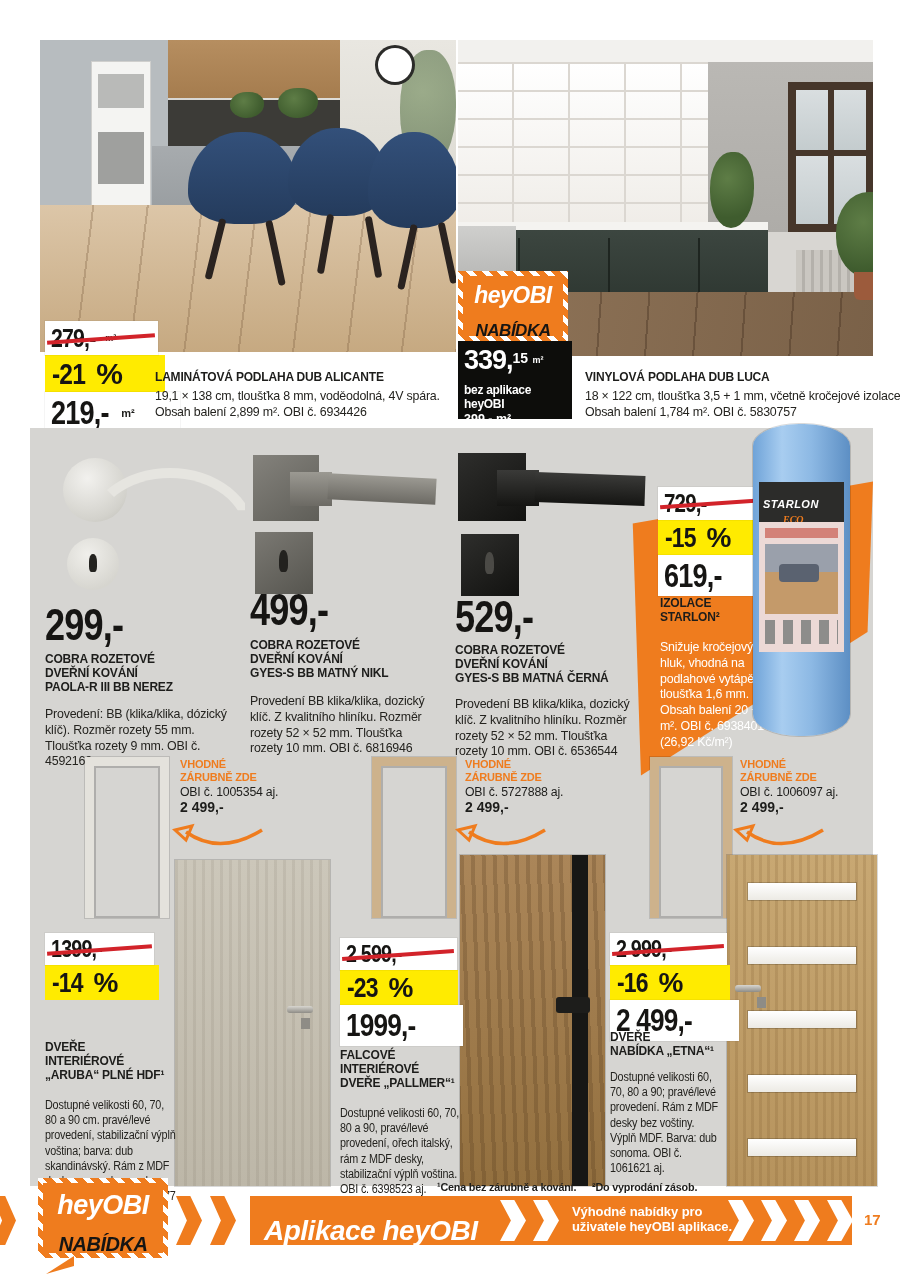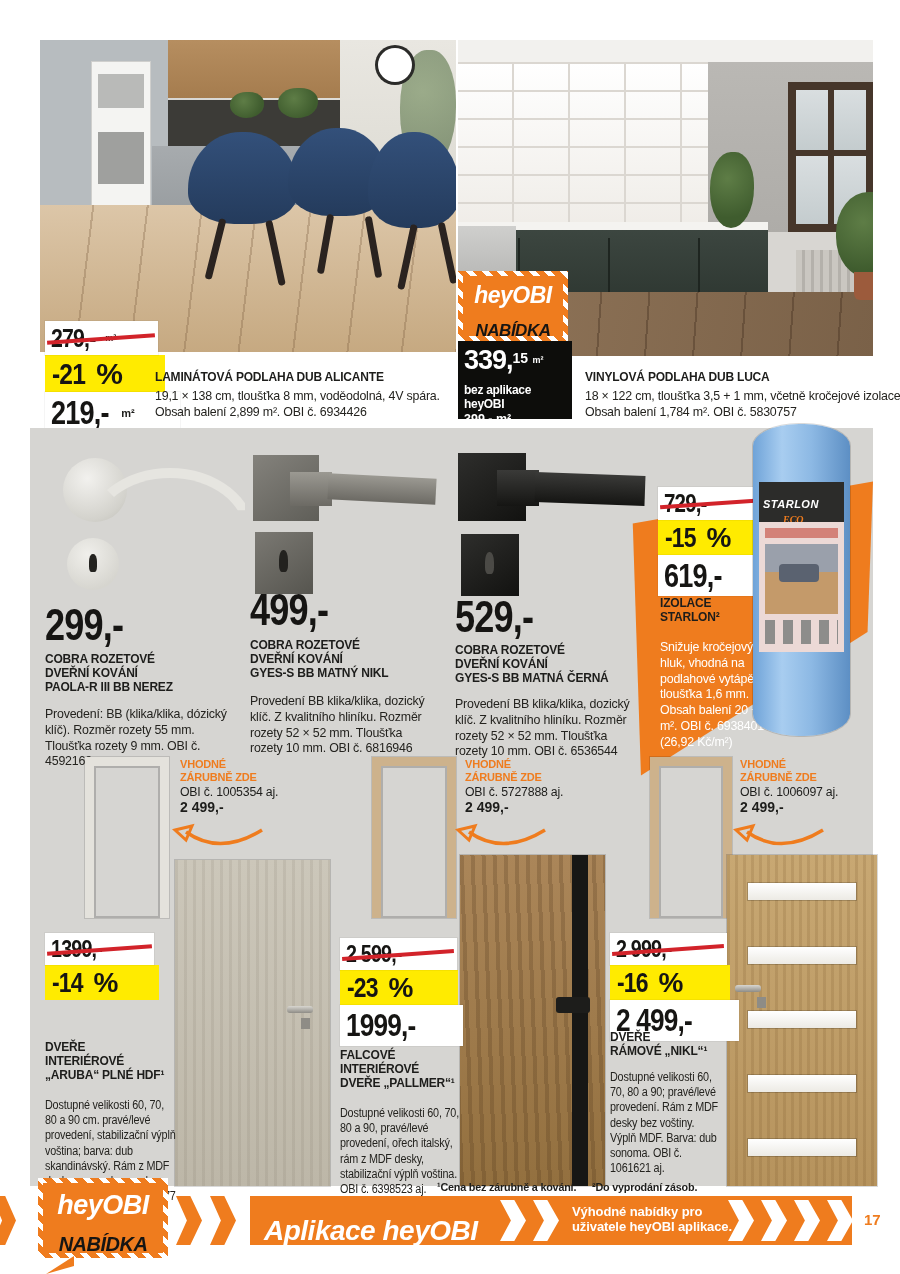--- a/index.html
+++ b/index.html
@@ -354,21 +354,21 @@
     <div class="yellowbox" style="width:106px;height:33px;">
       <span class="bignum sx" style="font-size:28px;">-16</span>
       <span class="bignum disc-pct" style="font-size:28px;">%</span>
     </div>
     <div class="pricebox" style="width:116px;height:37px;">
       <span class="bignum sx" style="font-size:32px;">2 499,-</span>
     </div>
   </div>
   <div class="abs" style="left:610px;top:1030px;">
     <div class="ptitle">DVEŘE</div>
-    <div class="ptitle">RÁMOVÉ „NIKL“¹</div>
+    <div class="ptitle">NABÍDKA „ETNA“¹</div>
   </div>
   <div class="abs pdesc sx9" style="left:610px;top:1070px;width:125px;font-size:12px;">Dostupné velikosti 60, 70, 80 a 90; pravé/levé provedení. Rám z MDF desky bez voštiny. Výplň MDF. Barva: dub sonoma. OBI č. 1061621 aj.</div>
 
   <div class="abs foot" style="left:437px;top:1181px;">¹Cena bez zárubně a kování.</div>
   <div class="abs foot" style="left:592px;top:1181px;">²Do vyprodání zásob.</div>
 
   <div class="abs chev orange" style="left:-8px;top:1196px;width:24px;height:49px;"></div>
   <div class="abs chev orange" style="left:176px;top:1196px;width:26px;height:49px;"></div>
   <div class="abs chev orange" style="left:210px;top:1196px;width:26px;height:49px;"></div>
 

